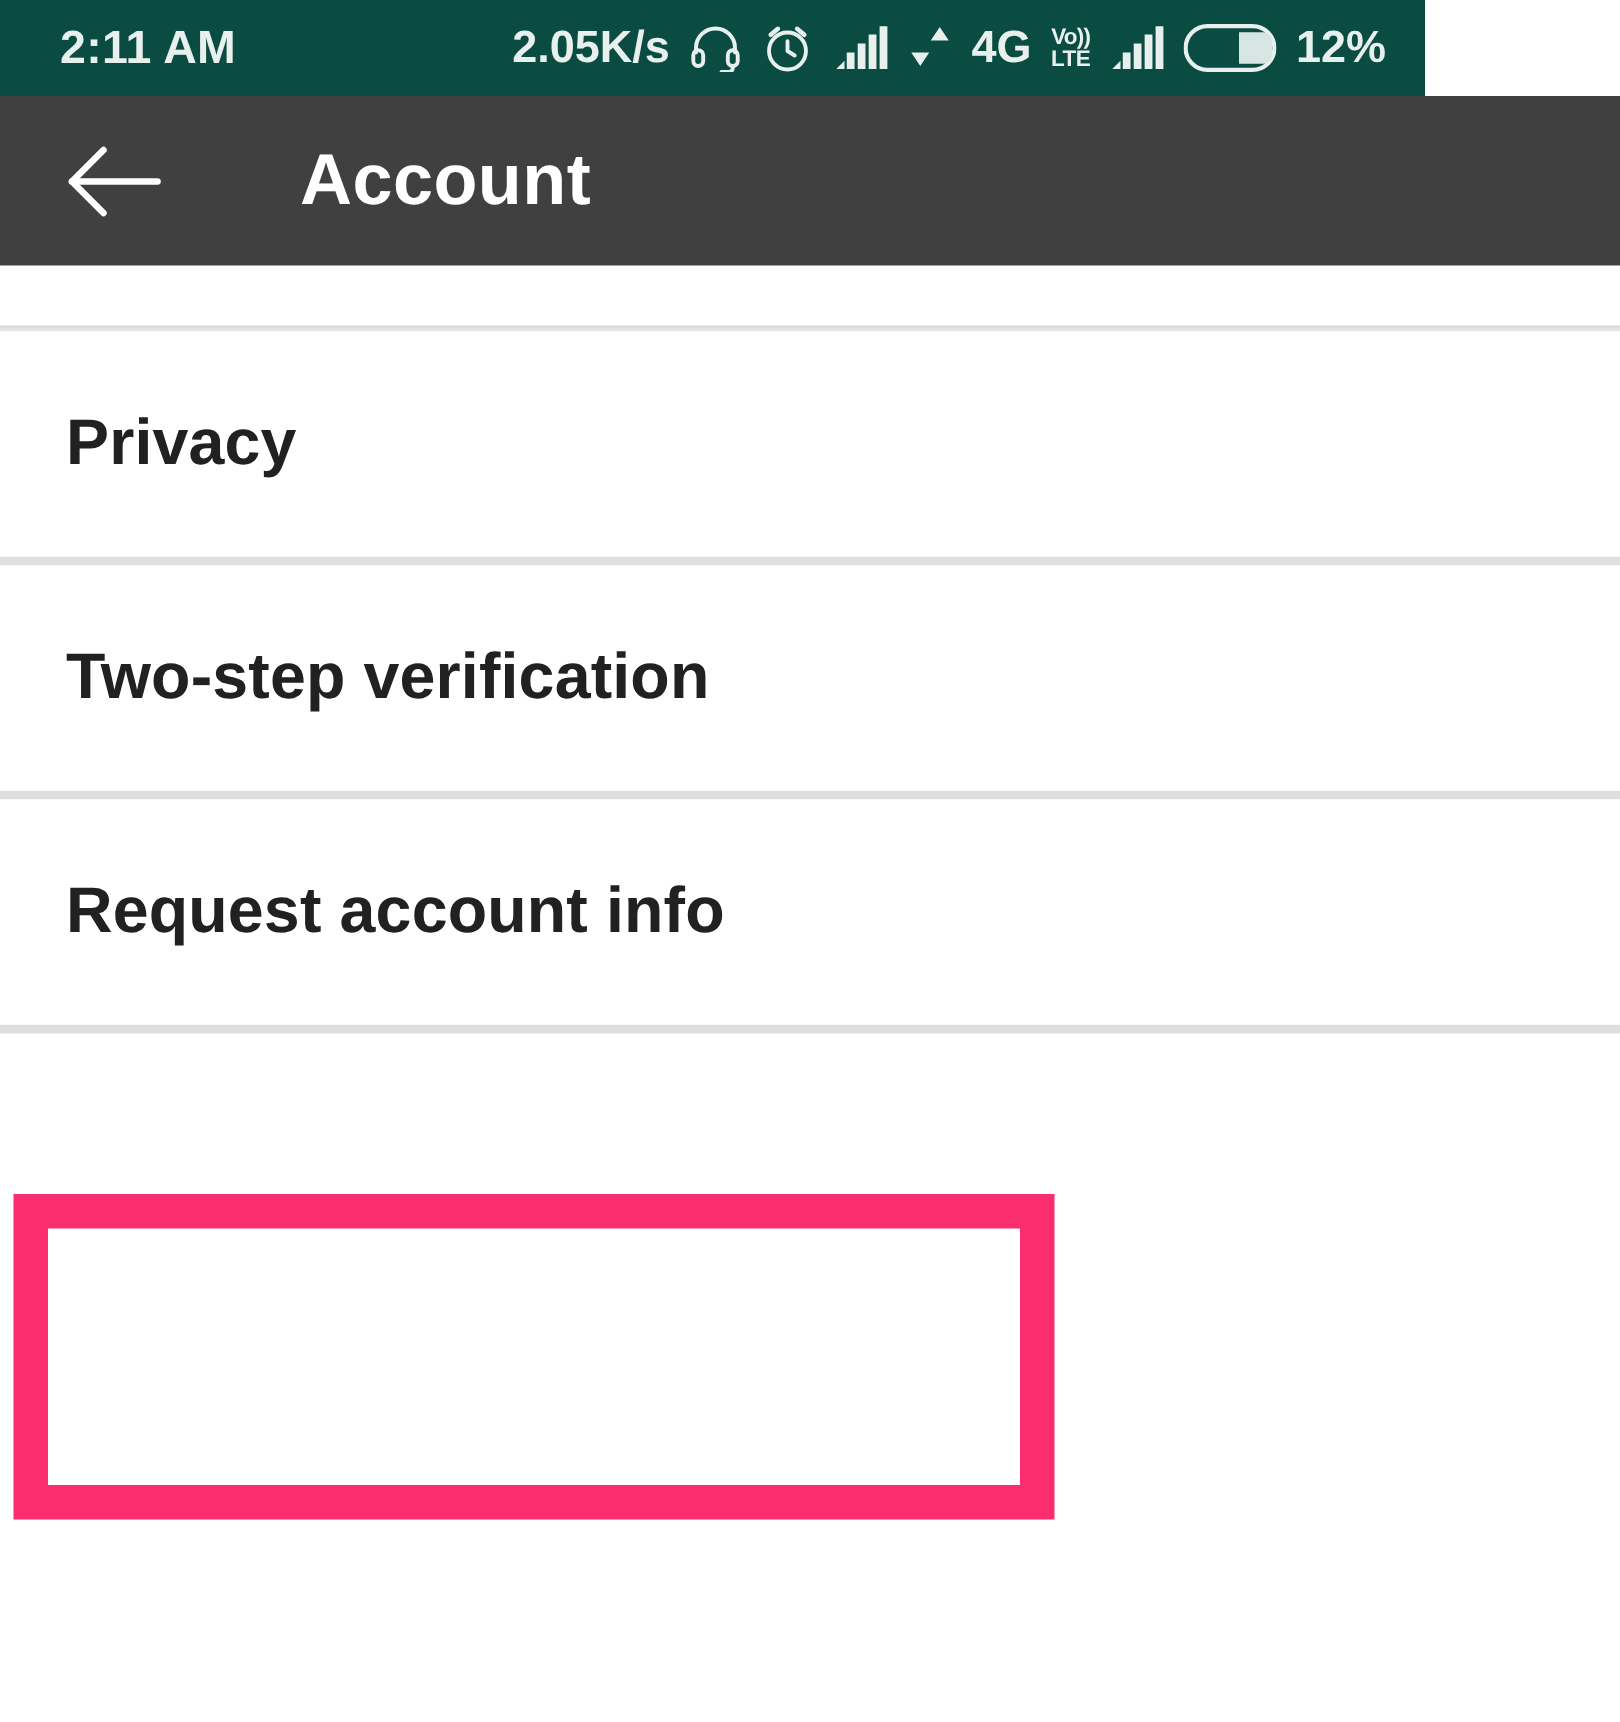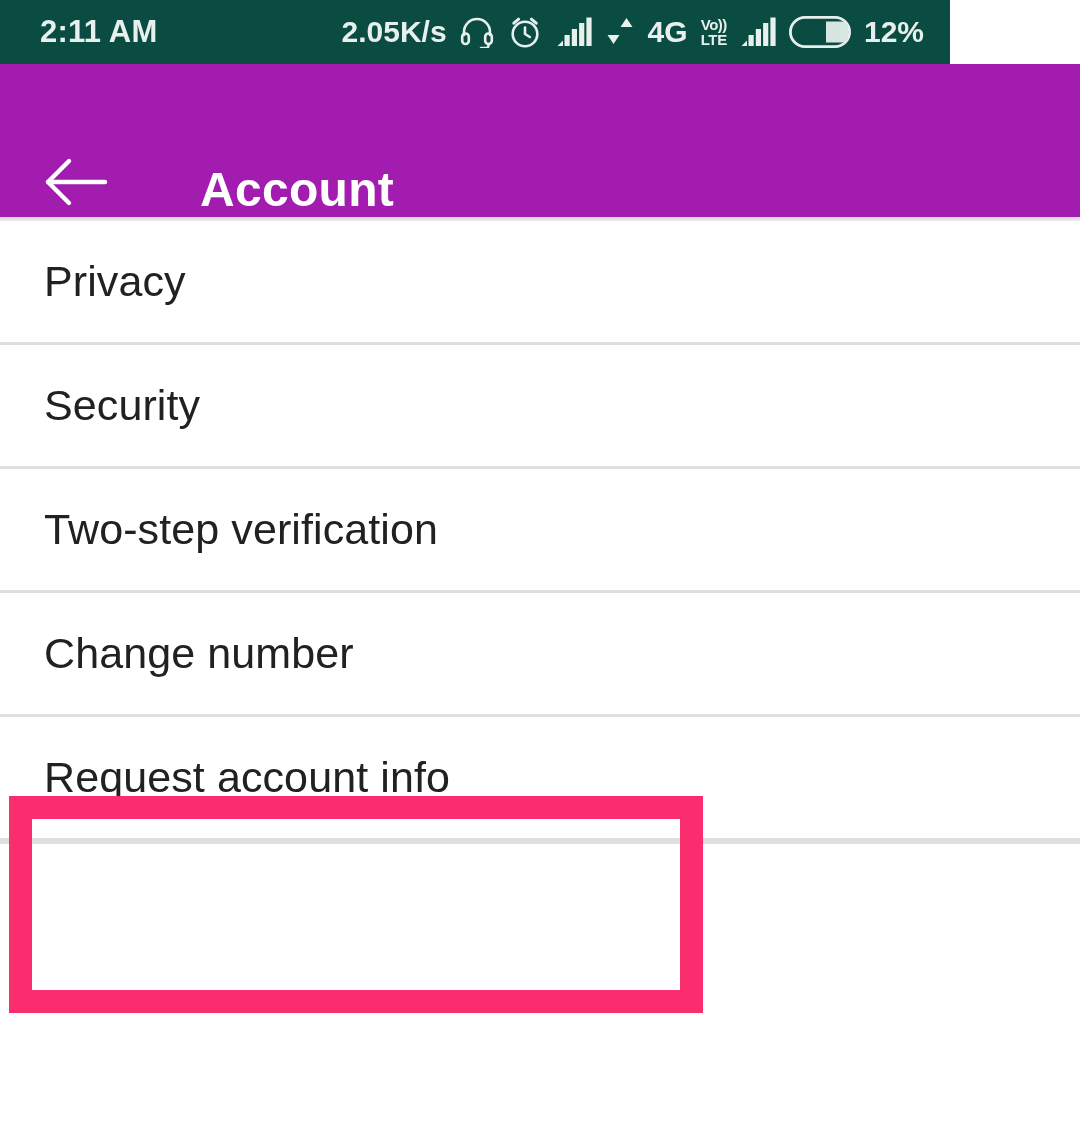--- a/index.html
+++ b/index.html
@@ -64,24 +64,24 @@
   }
   .volte-top { font-size: 15px; font-weight: bold; letter-spacing: -0.5px; }
   .volte-bot { font-size: 15px; font-weight: bold; letter-spacing: -0.3px; }
 
   
   #toolbar {
     position: absolute;
     top: 64px;
     left: 0;
     width: 1080px;
-    height: 153px;
-    background: #a21caf;
-    display: flex;
-    align-items: flex-end;
+    height: 113px;
+    background: #404040;
+    display: flex;
+    align-items: center;
     box-sizing: border-box;
     padding-left: 44px;
   }
   #back-button {
     width: 70px;
     height: 70px;
     display: flex;
     align-items: center;
     justify-content: flex-start;
     cursor: pointer;
@@ -107,27 +107,28 @@
   
   #settings-list {
     position: absolute;
     top: 221px;
     left: 0;
     width: 1080px;
     background: #ffffff;
   }
   .list-row {
     position: relative;
-    height: 121px;
+    height: 150px;
     background: #ffffff;
     display: flex;
     align-items: center;
     box-sizing: border-box;
     padding-left: 44px;
     cursor: pointer;
+    font-weight: bold;
   }
   .list-row-label {
     font-size: 43px;
     color: #212121;
     letter-spacing: 0.1px;
     white-space: nowrap;
     line-height: 1.1;
   }
   .divider {
     width: 1080px;
@@ -235,33 +236,27 @@
 </div>
 <div id="toolbar-shadow"></div>
 
 <div id="settings-list">
 
   <div class="list-row">
     <span class="list-row-label">Privacy</span>
   </div>
   <div class="divider"></div>
 
-  <div class="list-row">
-    <span class="list-row-label">Security</span>
-  </div>
   <div class="divider"></div>
 
   <div class="list-row">
     <span class="list-row-label">Two-step verification</span>
   </div>
   <div class="divider"></div>
 
-  <div class="list-row">
-    <span class="list-row-label">Change number</span>
-  </div>
   <div class="divider"></div>
 
   <div class="list-row">
     <span class="list-row-label">Request account info</span>
   </div>
   <div class="divider"></div>
 
   <div class="divider"></div>
 
 </div>

